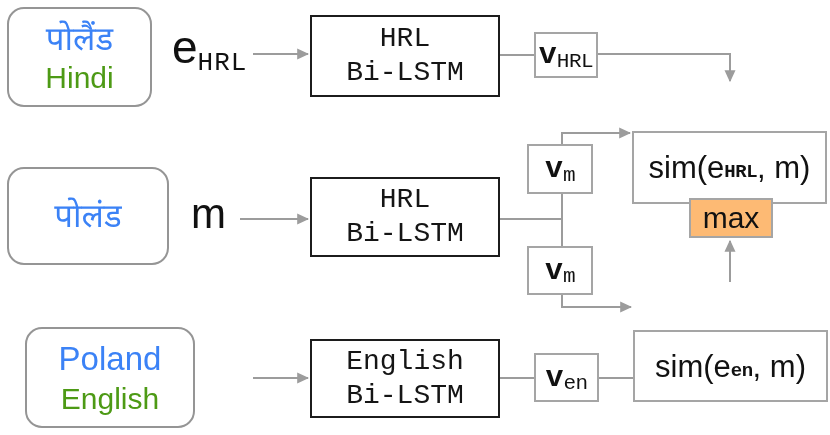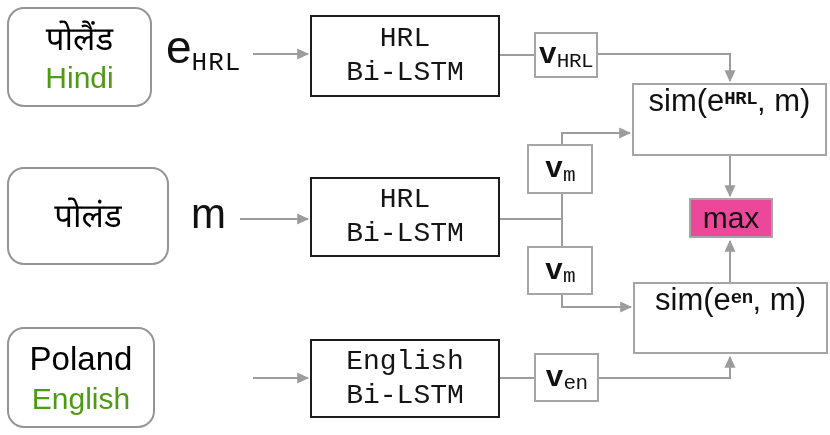--- a/index.html
+++ b/index.html
@@ -17,21 +17,21 @@
   }
   .wires{position:absolute;left:0;top:0;width:830px;height:435px;}
   .wire{stroke:var(--wire);stroke-width:2;fill:none;}
   .arrowhead{fill:var(--wire);}
 
   .entity-box{
     position:absolute;box-sizing:border-box;background:#fff;
     border:2.5px solid var(--entity-border);border-radius:17px;
     display:flex;flex-direction:column;align-items:center;justify-content:center;gap:4px;
   }
-  .entity-word{font-size:33px;line-height:1.15;color:#000000;}
+  .entity-word{font-size:33px;line-height:1.15;color:#3b82f6;}
   .entity-lang{font-size:30px;line-height:1.1;color:var(--green);}
 
   .encoder-box{
     position:absolute;box-sizing:border-box;background:#fff;
     border:2px solid var(--encoder-border);
     display:flex;flex-direction:column;align-items:center;justify-content:center;
     font-family:"Liberation Mono",monospace;font-size:28px;line-height:1.2;color:#151515;
   }
 
   .input-label{position:absolute;white-space:nowrap;line-height:1;}
@@ -47,30 +47,30 @@
     border:2px solid var(--node-border);
     display:flex;align-items:center;justify-content:center;
     font-family:"Liberation Mono",monospace;line-height:1;white-space:nowrap;
   }
   .vector-symbol{font-size:30px;font-weight:bold;}
   .vector-sub{font-size:21px;letter-spacing:-0.5px;position:relative;top:6px;}
 
   .sim-box{
     position:absolute;box-sizing:border-box;background:#fff;
     border:2px solid var(--node-border);
-    display:flex;justify-content:center;
-    font-size:31px;line-height:1;white-space:nowrap;
+    display:flex;align-items:center;justify-content:center;
+    font-size:31px;line-height:1;white-space:nowrap;margin-top:48px;
   }
   .sim-sub{
     font-family:"Liberation Mono",monospace;font-weight:bold;font-size:19px;
     letter-spacing:-0.5px;position:relative;top:5px;
   }
 
   .max-box{
-    position:absolute;box-sizing:border-box;background:#ec4899;
+    position:absolute;box-sizing:border-box;background:#fdba74;
     border:2px solid var(--node-border);
     display:flex;align-items:center;justify-content:center;
     font-size:30px;line-height:1;
   }
 </style>
 </head>
 <body>
 
 <div class="stage">
 
@@ -95,26 +95,26 @@
     <path class="wire" d="M730,282 V241" marker-end="url(#arrow)"></path>
   </svg>
 
   <div class="entity-box" style="left:7px;top:7px;width:145px;height:100px;">
     <div class="entity-word">पोलैंड</div>
     <div class="entity-lang">Hindi</div>
   </div>
   <div class="entity-box" style="left:7px;top:167px;width:162px;height:98px;">
     <div class="entity-word">पोलंड</div>
   </div>
-  <div class="entity-box" style="left:7px;top:327px;width:148px;height:101px;justify-content:center;">
+  <div class="entity-box" style="left:25px;top:327px;width:170px;height:101px;justify-content:center;">
     <div class="entity-word">Poland</div>
     <div class="entity-lang">English</div>
   </div>
 
-  <div class="input-label" style="left:166px;top:24px;">
+  <div class="input-label" style="left:172px;top:24px;">
     <span class="input-symbol">e</span><span class="input-sub">HRL</span>
   </div>
   <div class="input-label" style="left:191px;top:193px;">
     <span class="input-symbol m-size">m</span><span class="input-sub"></span>
   </div>
 
   <div class="encoder-box" style="left:310px;top:15px;width:190px;height:82px;">
     <div>HRL</div>
     <div>Bi-LSTM</div>
   </div>

